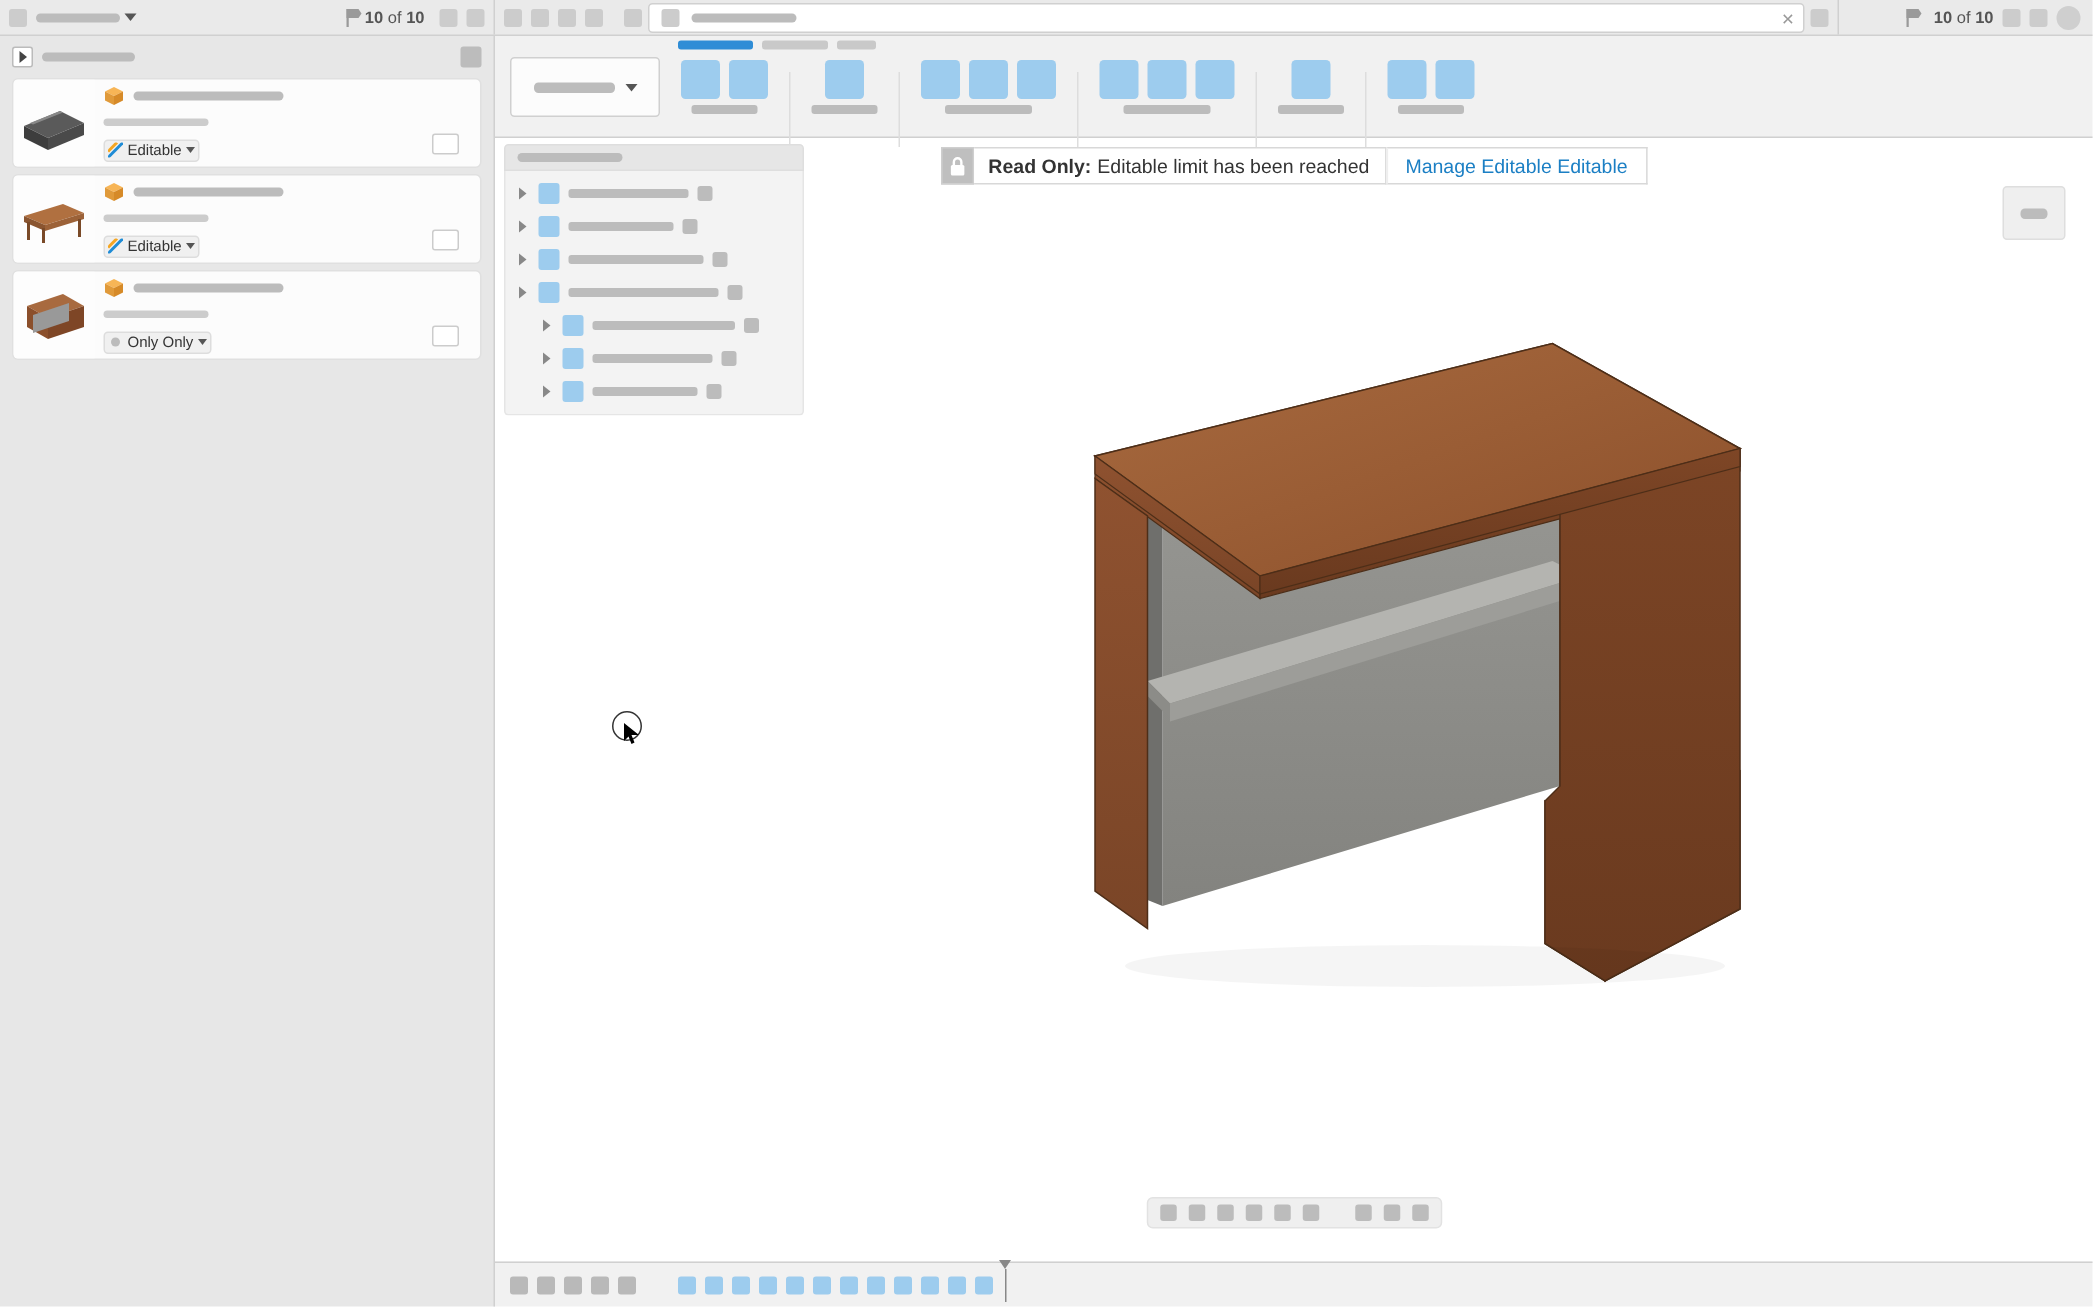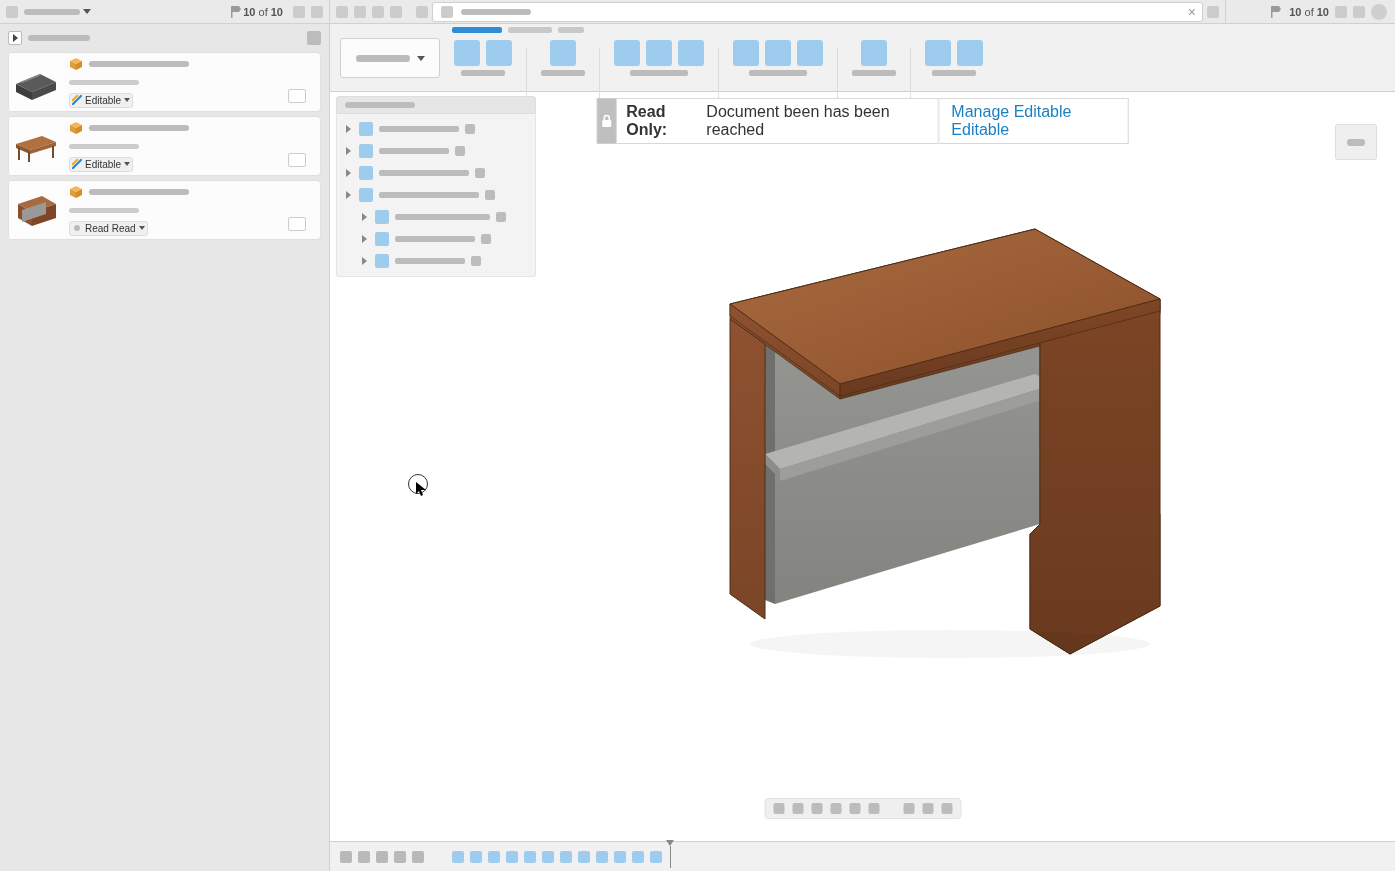--- a/index.html
+++ b/index.html
@@ -84,21 +84,21 @@
   .tree-head{height:18px;background:#e6e6e6;border:1px solid #dedede;border-radius:3px 3px 0 0;display:flex;align-items:center;padding:0 8px;}
   .tree-body{background:#f3f3f3;border:1px solid #e5e5e5;border-top:none;border-radius:0 0 3px 3px;padding:4px 0;}
   .tnode{height:22px;display:flex;align-items:center;gap:6px;padding:0 6px;}
   .tnode.child{padding-left:22px;}
   .tnode .exp{width:10px;display:flex;justify-content:center;}
   .tnode .ico{width:14px;height:14px;background:var(--blue-light);border-radius:2px;}
   .tnode .txt{flex:1;height:6px;background:var(--placeholder);border-radius:2px;}
   .tnode .end{width:10px;height:10px;background:var(--placeholder);border-radius:2px;}
 
   
-  .notice{position:absolute;top:74px;left:50%;transform:translateX(-50%);display:flex;align-items:stretch;font-size:16px;}
+  .notice{position:absolute;top:74px;left:50%;transform:translateX(-50%);display:flex;align-items:stretch;font-size:13px;}
   .notice .lock{width:22px;background:#bfbfbf;display:flex;align-items:center;justify-content:center;border:1px solid #cfcfcf;}
   .notice .lock svg{display:block;}
   .notice .msg{background:#fff;border:1px solid #d8d8d8;border-left:none;padding:4px 10px;color:#333;display:flex;align-items:center;}
   .notice .msg b{font-weight:600;margin-right:4px;}
   .notice .act{background:#fff;border:1px solid #d8d8d8;border-left:1px solid #eee;padding:4px 12px;color:#1b7fc4;cursor:pointer;display:flex;align-items:center;}
 
   
   .vc-btn{position:absolute;top:100px;right:18px;width:42px;height:36px;background:#efefef;border:1px solid #dedede;border-radius:3px;display:flex;align-items:center;justify-content:center;}
   .vc-btn .ph{width:18px;height:7px;}
 
@@ -274,21 +274,21 @@
                 <polygon points="7,7 13,4 13,10 7,13" fill="#d68a28"></polygon>
               </svg></span>
             <span class="ph" style="width:100px;height:6px"></span>
           </div>
           <div class="row2"><span class="ph ph-light" style="width:70px;height:5px;display:inline-block"></span></div>
           <div class="row3">
             <span class="badge">
               <span class="stripe"><svg width="10" height="10" viewBox="0 0 10 10">
                   <circle cx="5" cy="5" r="3" fill="#bbb"></circle>
                 </svg></span>
-              <span>Read Read</span>
+              <span>Only Only</span>
               <span class="tri"></span>
             </span>
             <span style="flex:1"></span>
             <span class="chk"></span>
           </div>
         </div>
       </div>
     </div>
 </div>
 
@@ -423,21 +423,21 @@
 
   <div class="notice">
     <div class="lock">
       <svg width="12" height="14" viewBox="0 0 12 14">
           <rect x="1.5" y="6" width="9" height="7" rx="1" fill="#fff"></rect>
           <path d="M3.5 6V4a2.5 2.5 0 015 0v2" fill="none" stroke="#fff" stroke-width="1.6"></path>
         </svg>
     </div>
     <div class="msg">
       <b>Read Only:</b>
-      <span>Document been has been reached</span>
+      <span>Editable limit has been reached</span>
     </div>
     <div class="act">Manage Editable Editable</div>
   </div>
 
   <div class="vc-btn">
       <span class="ph"></span>
     </div>
 
   <div class="nav-dots" id="navdots">
       <span class="d"></span>

